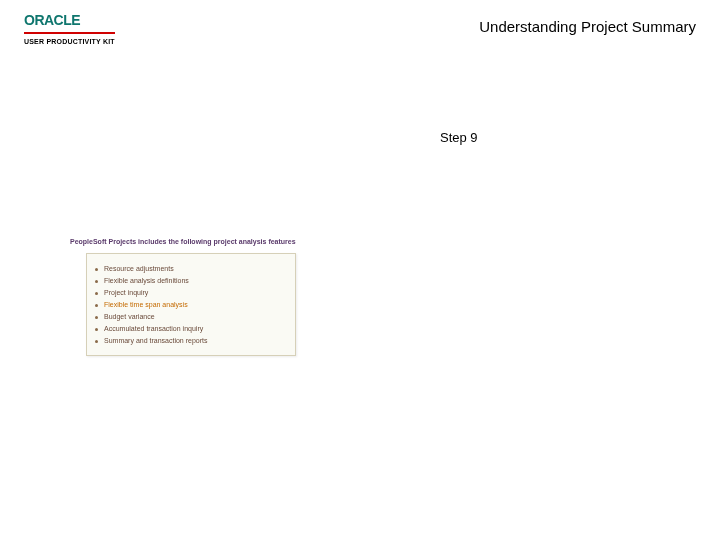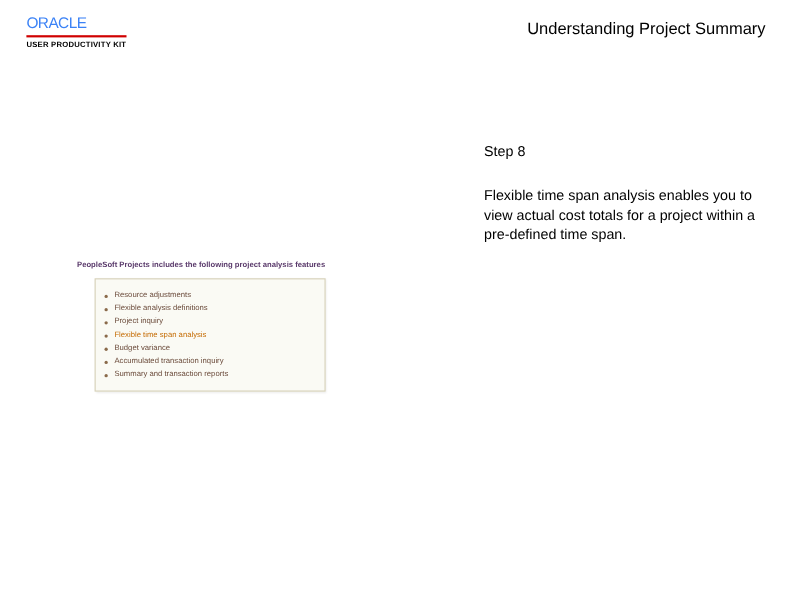--- a/index.html
+++ b/index.html
@@ -22,22 +22,22 @@
     flex-direction: column;
     align-items: flex-start;
     gap: 2px;
   }
   .oracle-logo {
     display: flex;
     align-items: center;
     gap: 1px;
   }
   .oracle-text {
-    color: #3b82f6;
-    font-weight: 400;
+    color: #0f766e;
+    font-weight: 700;
     font-size: 14px;
     letter-spacing: -0.5px;
     font-family: Arial, sans-serif;
   }
   .logo-divider {
     width: 100%;
     height: 2px;
     background: #d00000;
     margin: 2px 0;
   }
@@ -118,22 +118,21 @@
     <div class="oracle-logo">
       <span class="oracle-text">ORACLE</span>
     </div>
     <div class="logo-divider"></div>
     <div class="logo-sub">USER PRODUCTIVITY KIT</div>
   </div>
   <div class="page-title">Understanding Project Summary</div>
 </div>
 
 <div class="step-panel">
-  <div class="step-label">Step 8</div>
-  <div class="step-body">Flexible time span analysis enables you to view actual cost totals for a project within a pre-defined time span.</div>
+  <div class="step-label">Step 9</div>
 </div>
 
 <div class="slide-thumb">
   <div class="slide-heading">PeopleSoft Projects includes the following project analysis features</div>
   <div class="slide-box">
     <div class="slide-item">
         <span class="bullet"></span>
         <span>Resource adjustments</span>
       </div>
     <div class="slide-item">

